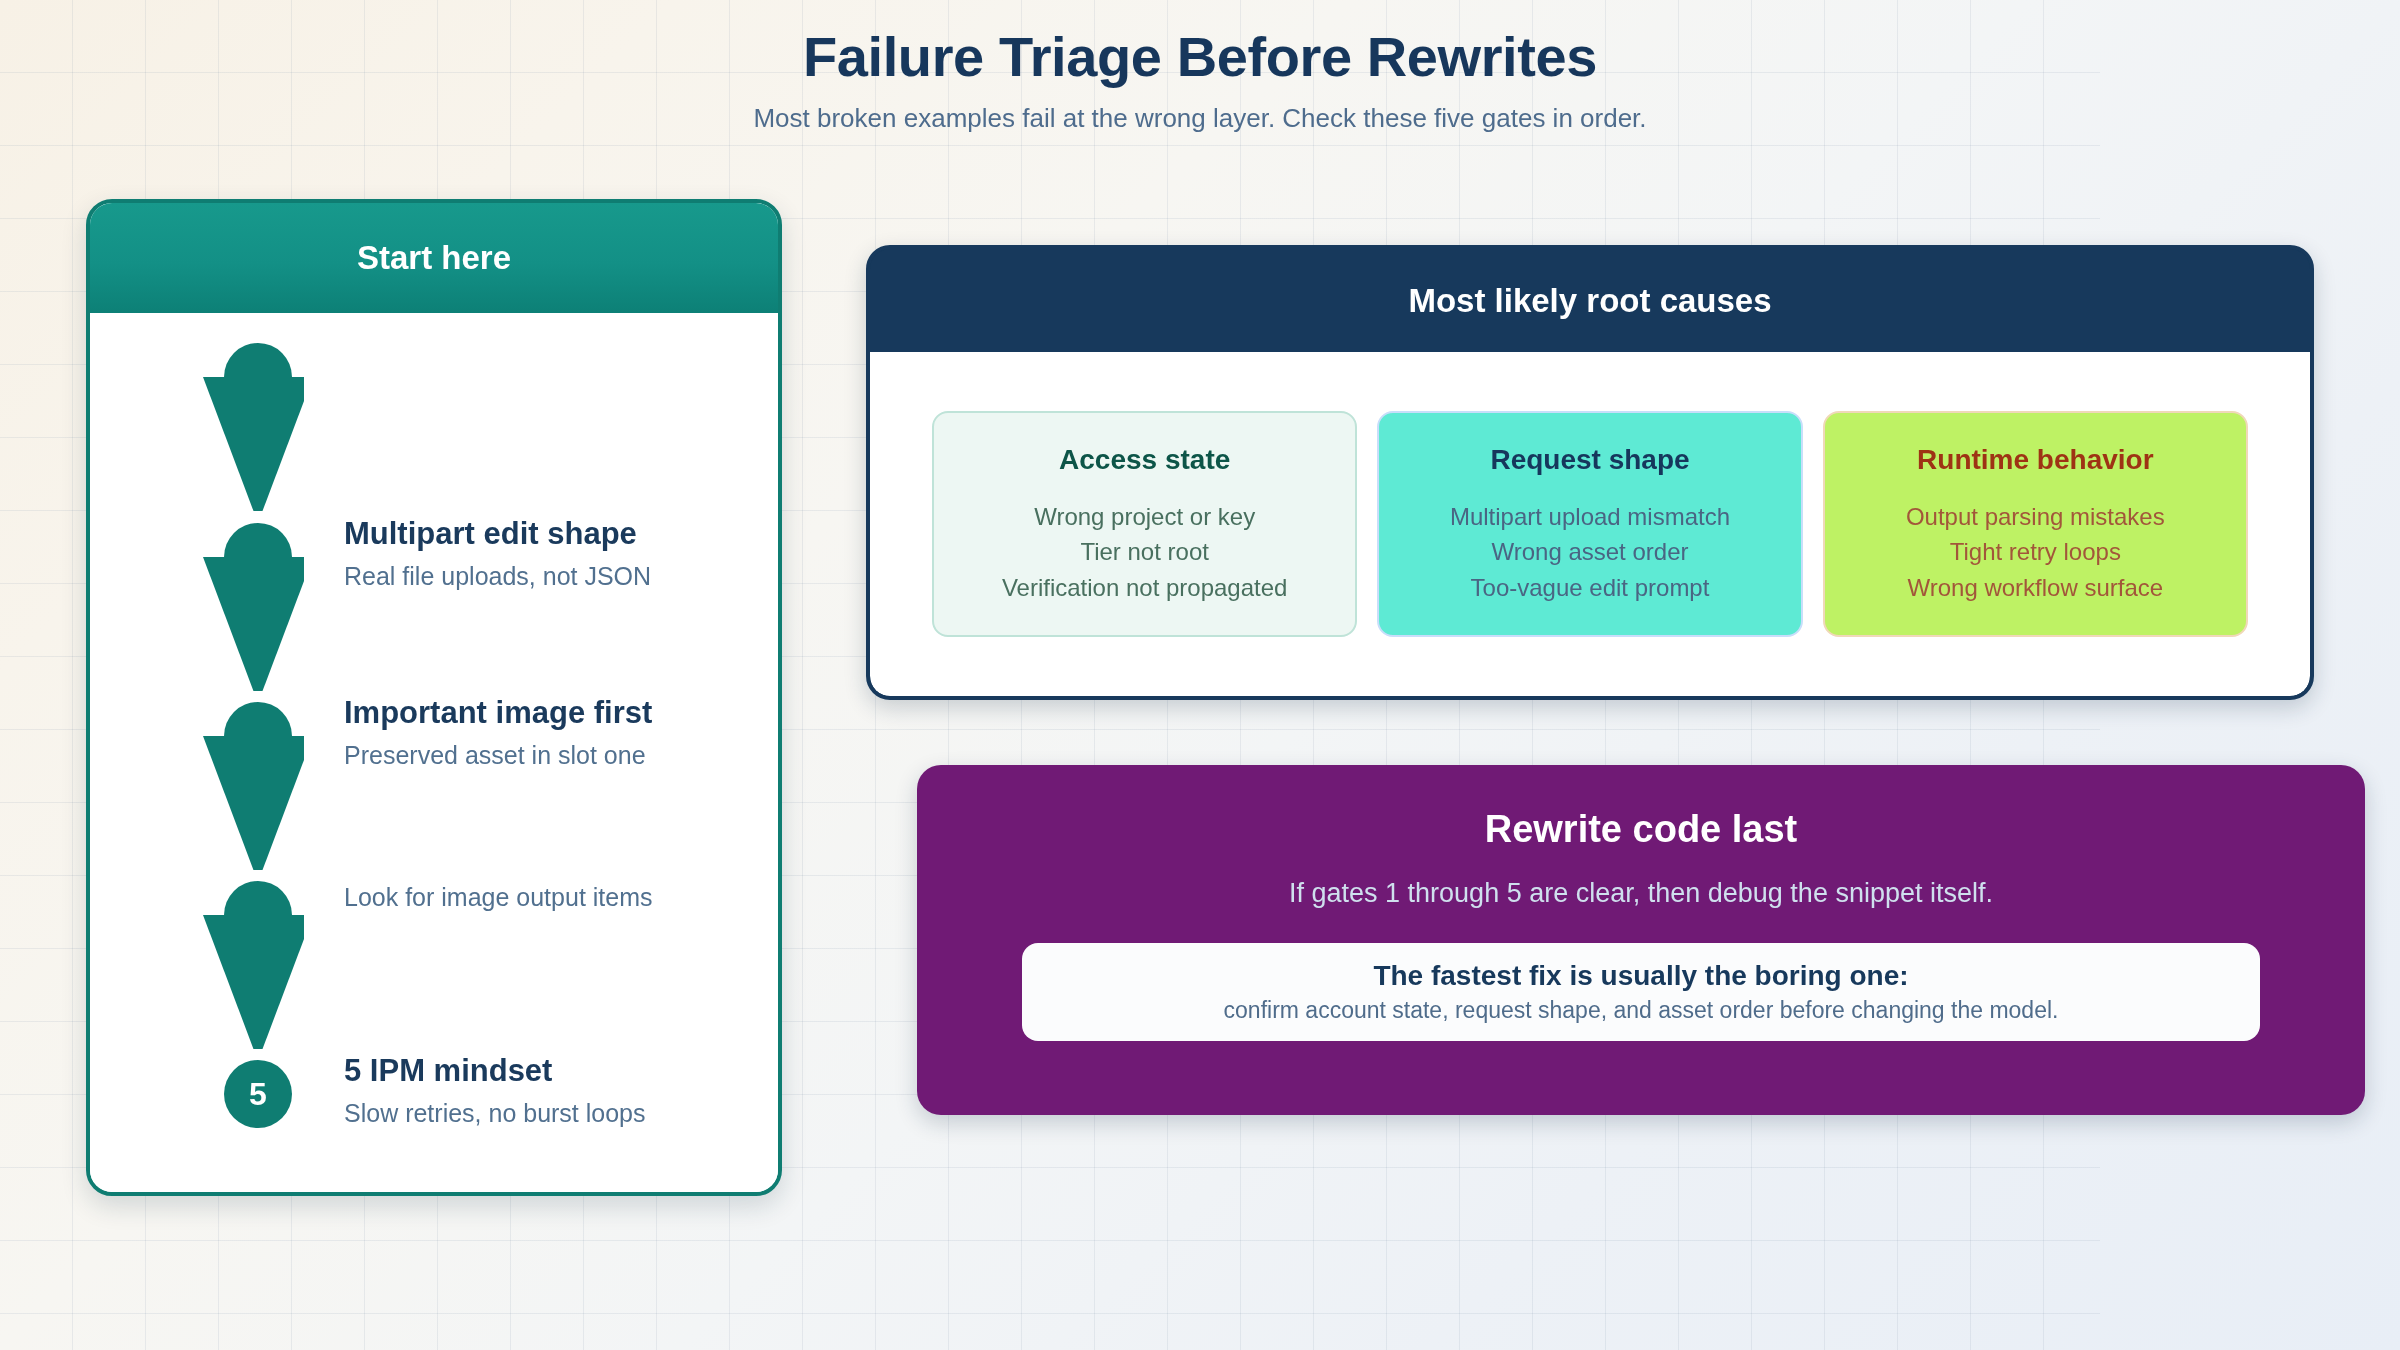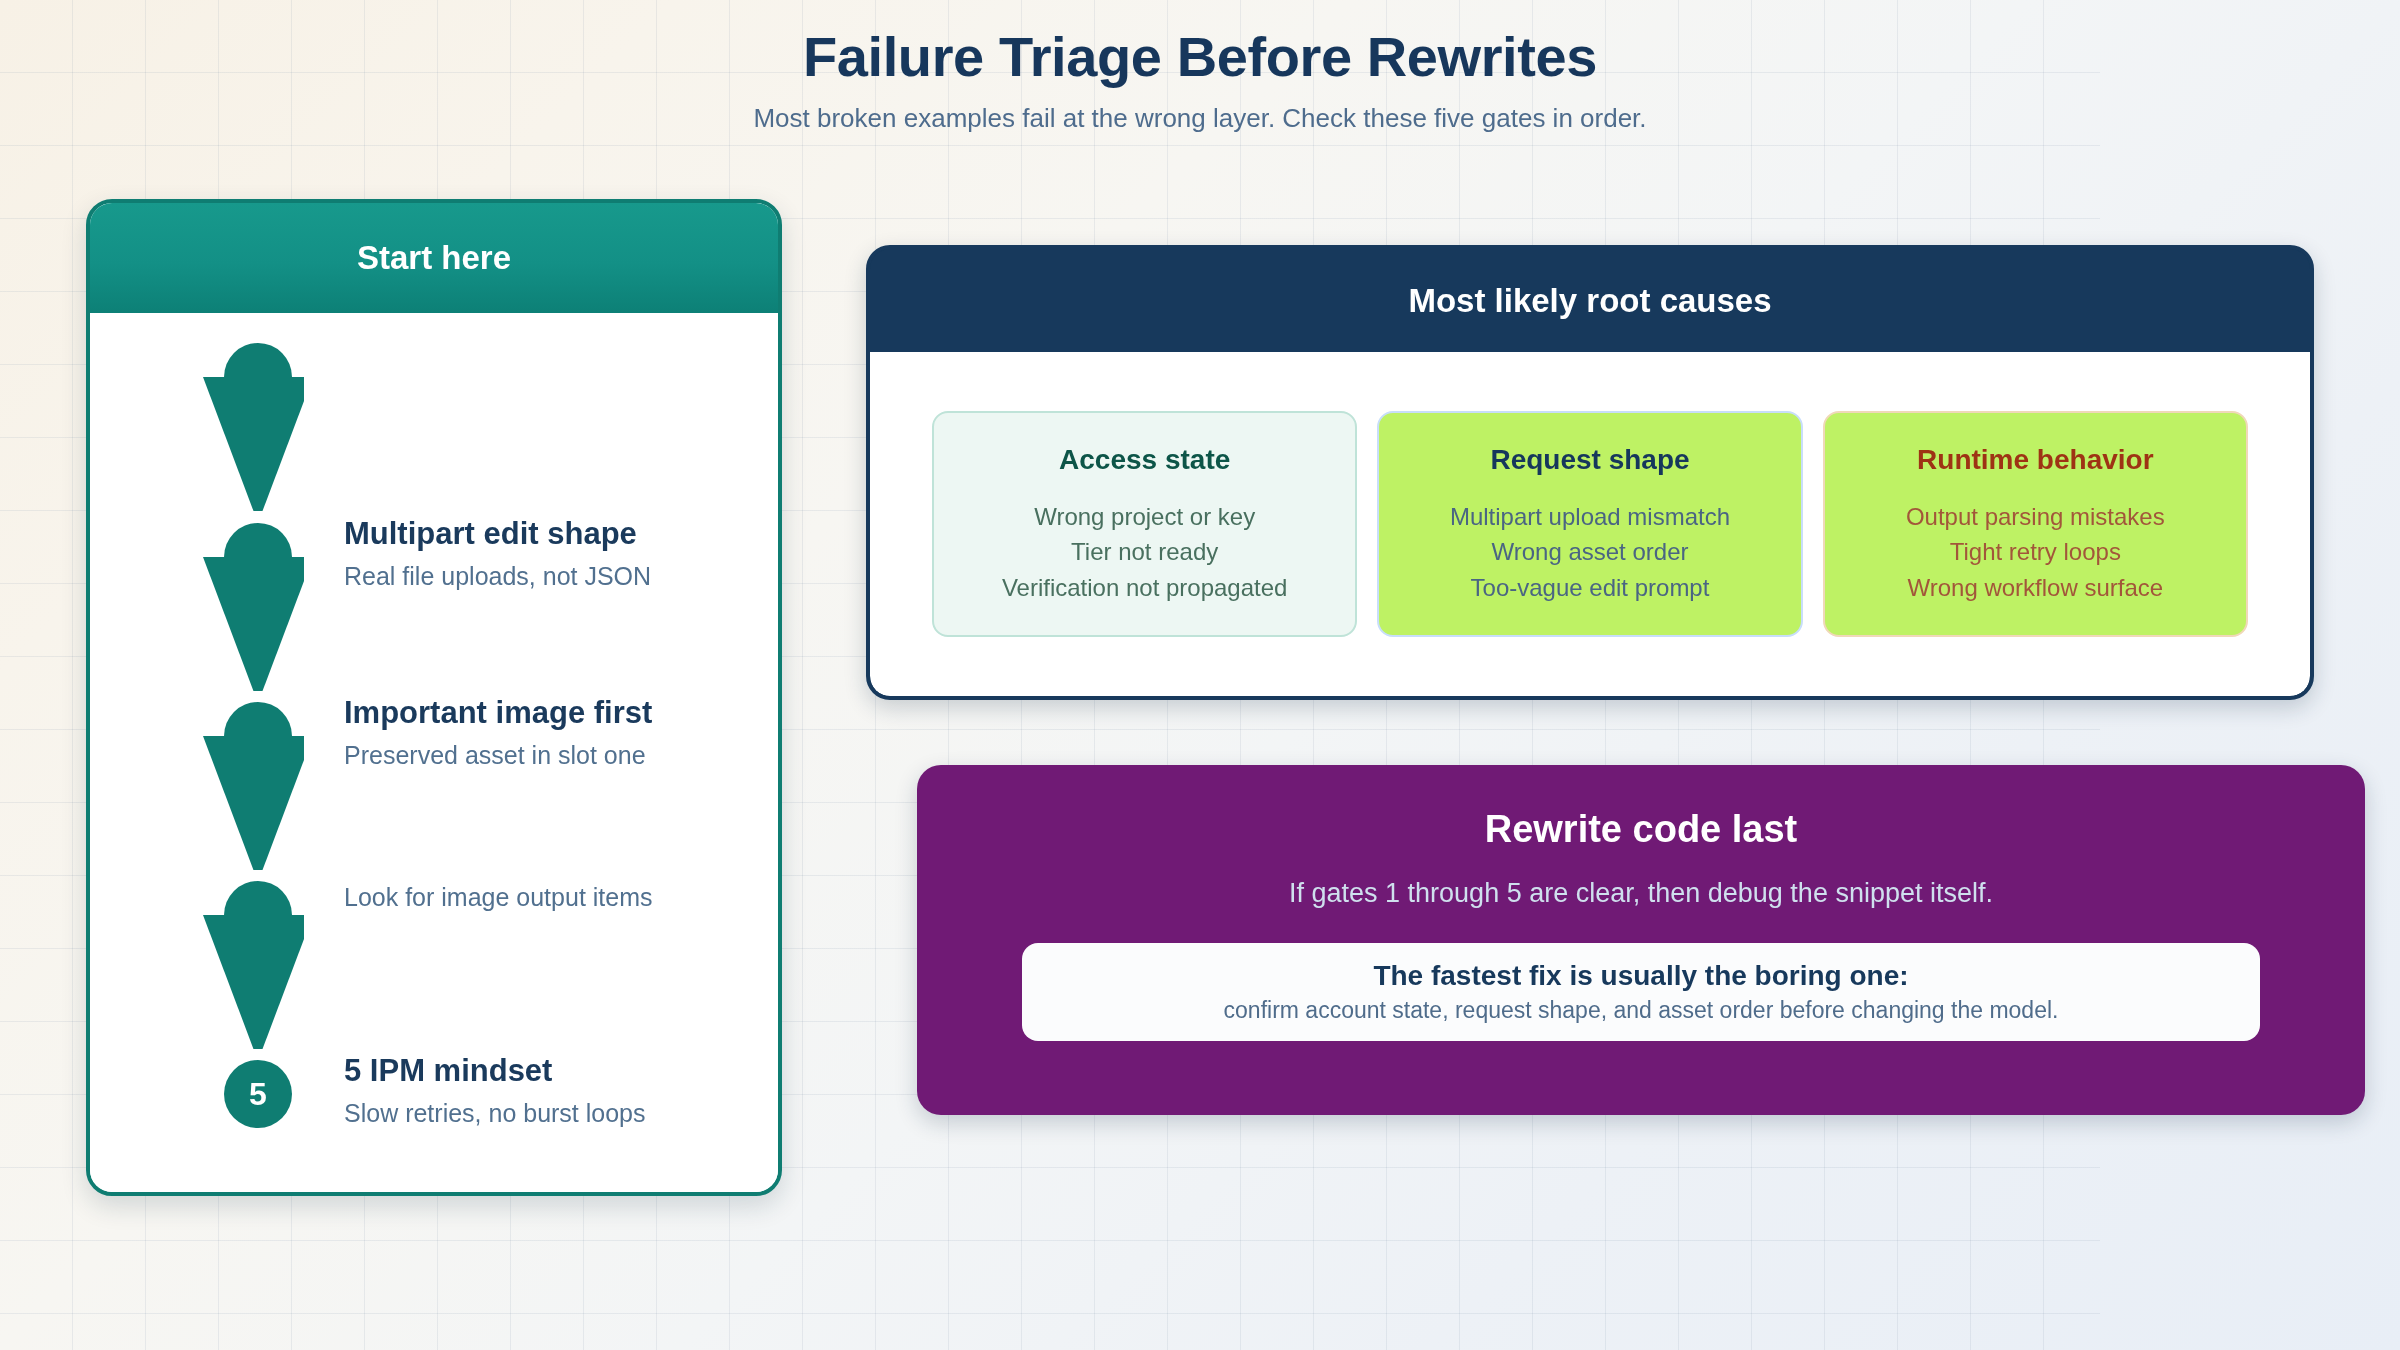--- a/index.html
+++ b/index.html
@@ -194,21 +194,21 @@
     line-height: 1.2;
     margin-bottom: 22px;
   }
   .cause-item {
     font-size: 24px;
     line-height: 1.48;
   }
   .cause-access  { background: #edf7f3; border-color: #bfe3d8; }
   .cause-access .cause-title { color: #0d5548; }
   .cause-access .cause-item  { color: #49705f; }
-  .cause-request { background: #bef264; border-color: #c8defa; }
+  .cause-request { background: #5eead4; border-color: #c8defa; }
   .cause-request .cause-title { color: #16375c; }
   .cause-request .cause-item  { color: #4a6583; }
   .cause-runtime { background: #bef264; border-color: #f0d8b8; }
   .cause-runtime .cause-title { color: #9e3314; }
   .cause-runtime .cause-item  { color: #a2563a; }
 
   
   #rewrite-panel {
     position: absolute;
     left: 917px;
@@ -339,21 +339,21 @@
 
   <div id="causes-panel">
     <div id="causes-header">
       <span id="causes-header-label">Most likely root causes</span>
     </div>
     <div id="causes-body">
 
       <div class="cause-card cause-access">
         <div class="cause-title">Access state</div>
         <div class="cause-item">Wrong project or key</div>
-        <div class="cause-item">Tier not ready</div>
+        <div class="cause-item">Tier not root</div>
         <div class="cause-item">Verification not propagated</div>
       </div>
 
       <div class="cause-card cause-request">
         <div class="cause-title">Request shape</div>
         <div class="cause-item">Multipart upload mismatch</div>
         <div class="cause-item">Wrong asset order</div>
         <div class="cause-item">Too-vague edit prompt</div>
       </div>
 

